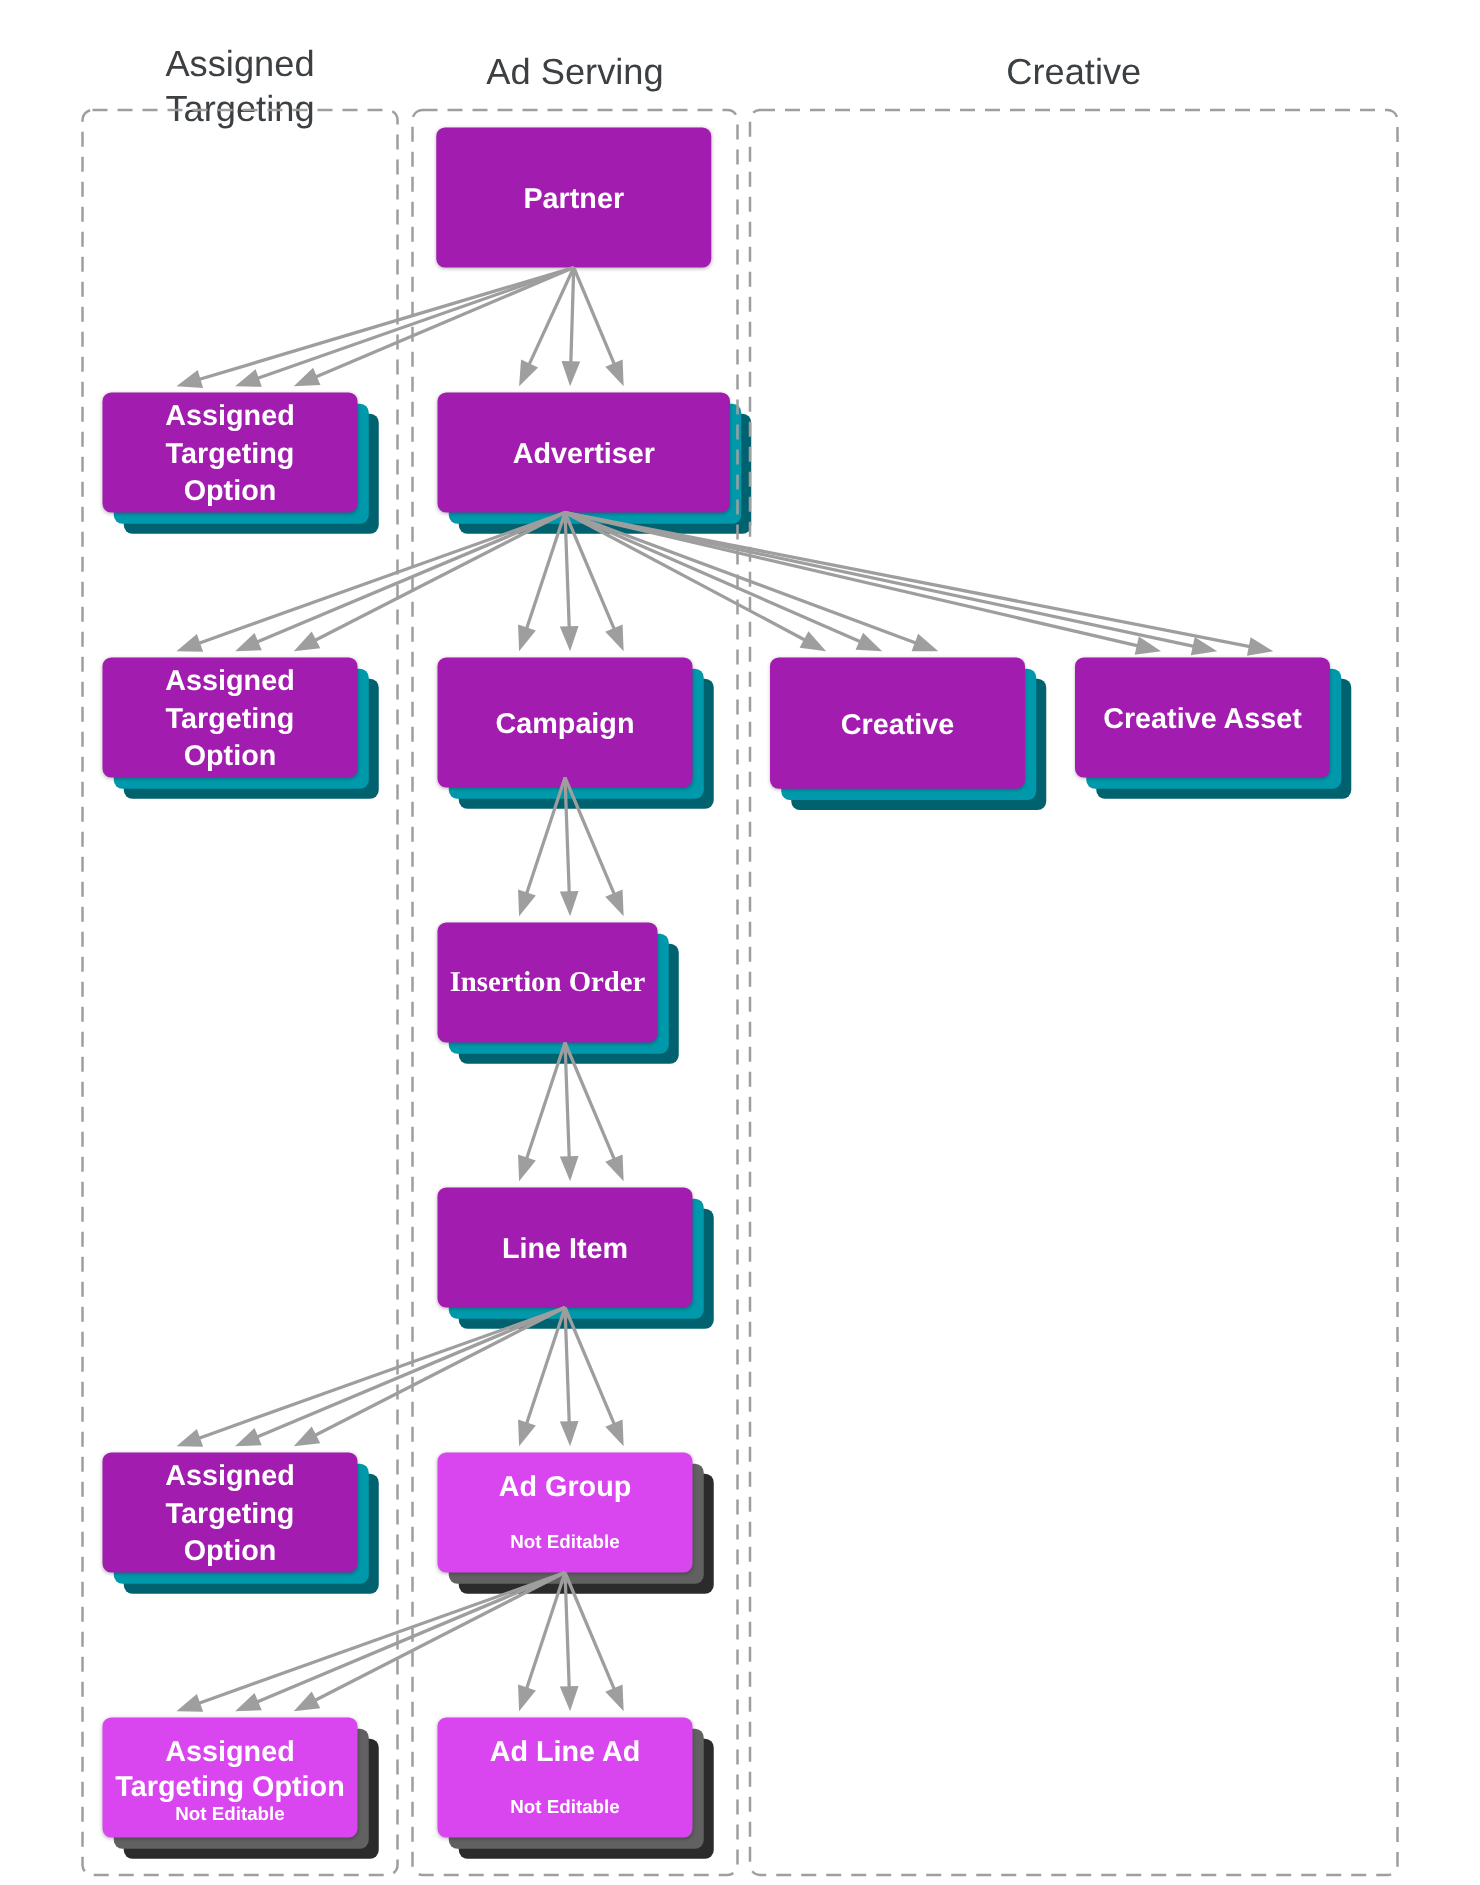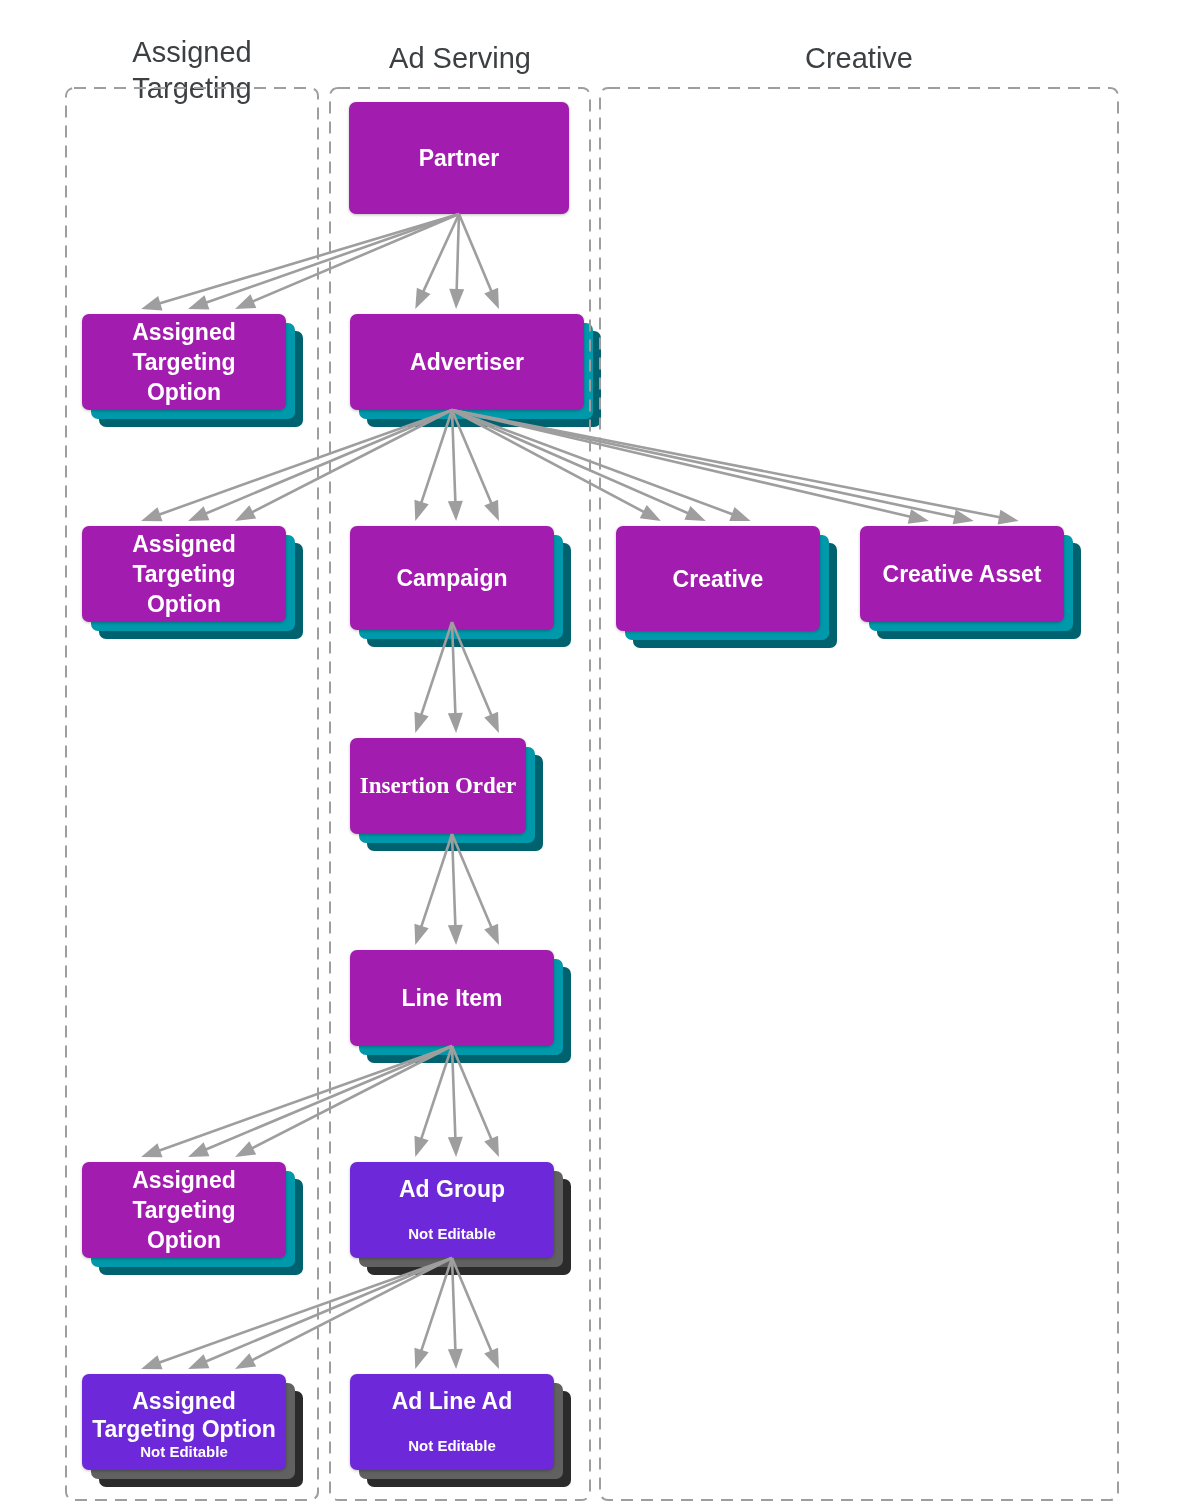--- a/index.html
+++ b/index.html
@@ -29,21 +29,21 @@
   .node.gray .layer.l2 { background: #616161; }
   .node.gray .layer.l3 { background: #2b2b2b; }
   .node .face {
     position: absolute; left: 0; top: 0; right: 0; bottom: 0;
     border-radius: 7px;
     display: flex; flex-direction: column;
     align-items: center; justify-content: center;
     box-shadow: 0 1px 3px rgba(0,0,0,0.25);
   }
   .node.teal .face { background: #a21caf; }
-  .node.gray .face { background: #6d28d9; }
+  .node.gray .face { background: #d946ef; }
   .node .face.has-sub { justify-content: space-between; padding: 13px 6px 15px; box-sizing: border-box; }
   .node .label {
     color: #ffffff; font-weight: bold; font-size: 23px; line-height: 30px;
     text-align: center; white-space: pre-line;
   }
   .node .face.has-sub .label { line-height: 28px; }
   .node .sub {
     color: #ffffff; font-weight: bold; font-size: 15px; line-height: 18px;
     text-align: center;
   }

